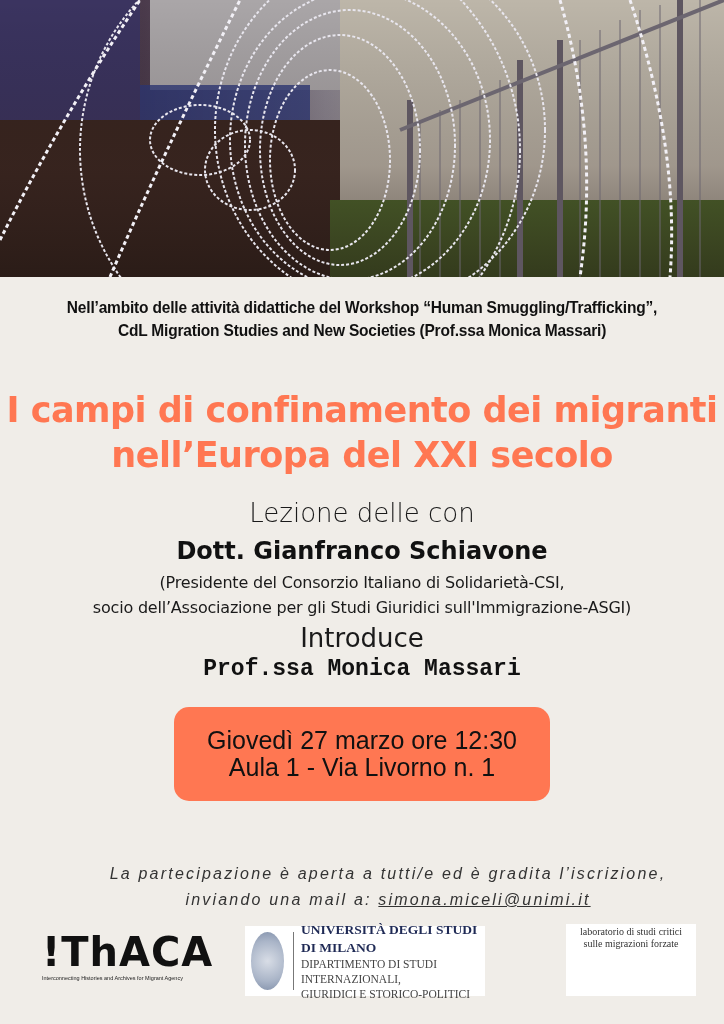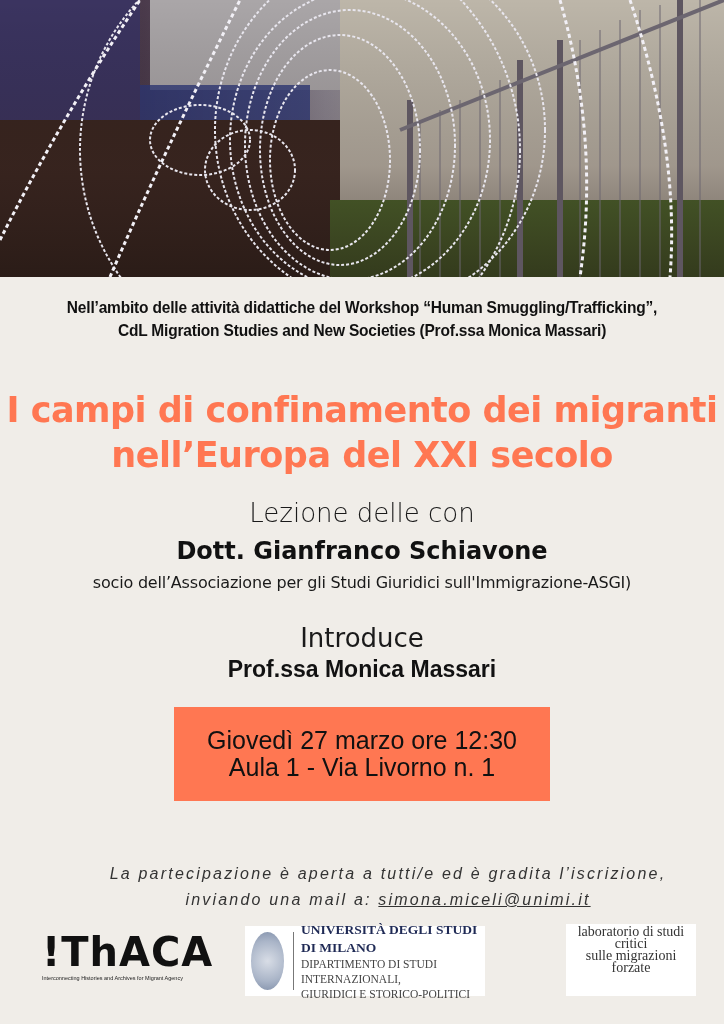--- a/index.html
+++ b/index.html
@@ -20,24 +20,24 @@
       font-family:"Liberation Sans", sans-serif; transform:scaleX(0.94);
     }
     #title {
       top:388px; font-size:35px; font-weight:bold; line-height:45px; color:#ff7752;
       font-family:"DejaVu Sans", sans-serif; letter-spacing:-0.5px;
     }
     #lezione { top:497px; font-size:26px; font-family:"DejaVu Sans", sans-serif; font-weight:300; line-height:32px; color:#1a1a1a; }
     #speaker { top:536px; font-size:24px; font-weight:bold; font-family:"DejaVu Sans", sans-serif; line-height:30px; }
     #affil { top:570px; font-size:16px; font-family:"DejaVu Sans", sans-serif; line-height:25px; color:#1a1a1a; letter-spacing:-0.2px; }
     #introduce { top:622px; font-size:26px; font-family:"DejaVu Sans", sans-serif; line-height:32px; color:#1a1a1a; }
-    #introducer { top:654px; font-size:23px; font-weight:bold; font-family:Liberation Sans, sans-serif; line-height:30px;text-align:center; }
+    #introducer { top:654px; font-size:23px; font-weight:bold; font-family:Liberation Mono, monospace; line-height:30px;text-align:center; }
     #eventbox {
       left:174px; top:707px; width:376px; height:94px; background:#ff7752;
-      display:flex; flex-direction:column; justify-content:center; align-items:center;
+      display:flex; flex-direction:column; justify-content:center; align-items:center;border-radius:15px;
     }
     #eventbox div { font-size:25px; line-height:27px; color:#111; font-family:"Liberation Sans", sans-serif; }
     #note {
       top:861px; font-size:16px; font-style:italic; line-height:26px; letter-spacing:2.2px; color:#333;
       font-family:"Liberation Sans", sans-serif;
       margin-left:26px;
     }
     #note a { color:#333; text-decoration:underline; }
     
     #logo-ithaca { left:42px; top:930px; width:160px; height:64px; }
@@ -52,21 +52,21 @@
     #unimi-name { font-size:13.5px; font-weight:bold; line-height:18px; }
     #unimi-dept { font-size:11.5px; line-height:15px; color:#444; }
     #logo-escapes {
       left:566px; top:924px; width:130px; height:72px; background:#fff; text-align:center;
     }
     #escapes-mark {
       margin:4px auto 0; width:108px; height:34px; border-radius:40% 50% 45% 55%;
       background:radial-gradient(circle at 40% 50%,#5fb3e8 0%,#8dc9ef 60%,#d8ecf8 100%);
       font-family:"DejaVu Sans", sans-serif; font-size:22px; line-height:34px; color:#1a2f6e; font-style:italic;
     }
-    #escapes-sub { font-family:"Liberation Serif", serif; font-size:14px; line-height:12px; color:#333; margin-top:2px; }
+    #escapes-sub { font-family:"Liberation Serif", serif; font-size:10px; line-height:12px; color:#333; margin-top:2px; }
   </style>
 </head>
 <body>
 
 <div id="hero" class="abs">
   <svg width="724" height="277" viewBox="0 0 724 277">
     <defs>
       <linearGradient id="grd" x1="0" y1="0" x2="0" y2="1">
         <stop offset="0" stop-color="#000" stop-opacity="0"></stop>
         <stop offset="0.6" stop-color="#2a1a18" stop-opacity="0.2"></stop>
@@ -132,20 +132,21 @@
 </div>
 
 <div id="title" class="abs center">
   <div>I campi di confinamento dei migranti</div>
   <div>nell’Europa del XXI secolo</div>
 </div>
 
 <div id="lezione" class="abs center">Lezione delle con</div>
 <div id="speaker" class="abs center">Dott. Gianfranco Schiavone</div>
 <div id="affil" class="abs center">
+  <div>(Presidente del Consorzio Italiano di Solidarietà-CSI,</div>
   <div>socio dell’Associazione per gli Studi Giuridici sull'Immigrazione-ASGI)</div>
 </div>
 <div id="introduce" class="abs center">Introduce</div>
 <div id="introducer" class="abs center">Prof.ssa Monica Massari</div>
 
 <div id="eventbox" class="abs">
   <div>Giovedì 27 marzo ore 12:30</div>
   <div>Aula 1 - Via Livorno n. 1</div>
 </div>
 

